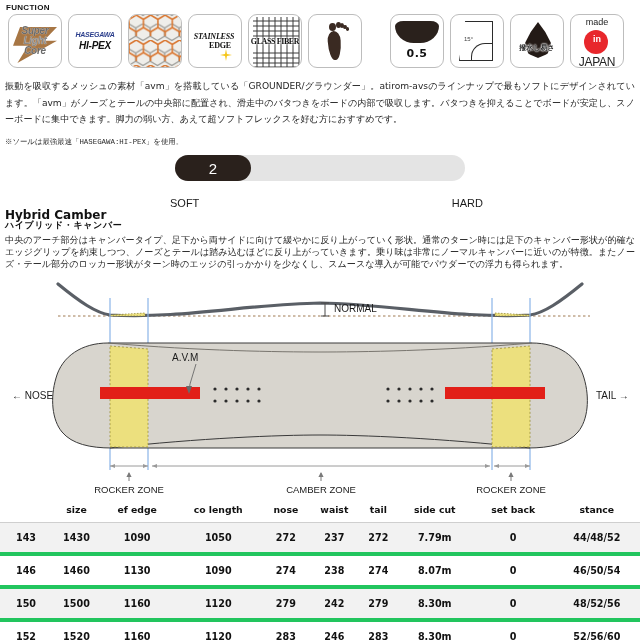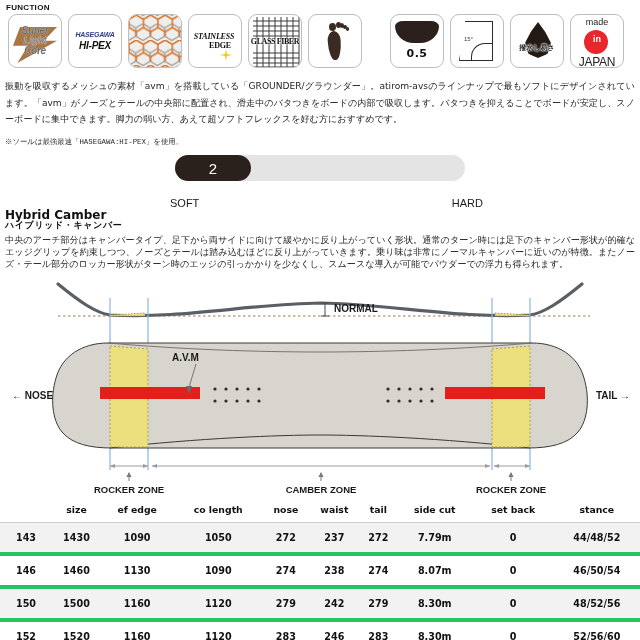--- a/index.html
+++ b/index.html
@@ -193,21 +193,21 @@
     position:absolute; left:5px; top:219px; font-size:9px; font-weight:bold;
     color:#111; letter-spacing:.6px; font-family:"DejaVu Sans", sans-serif;
   }
   .camb-copy{
     position:absolute; left:5px; top:234px; width:630px;
     font-size:9.1px; line-height:12px; color:#1f1f1f; text-align:justify;
     font-family:"DejaVu Sans", sans-serif;
   }
 
   
-  .diagram{ position:absolute; left:0; top:280px; width:580px; height:215px;font-weight:bold; }
+  .diagram{ position:absolute; left:0; top:280px; width:580px; height:215px; }
   .diagram svg{ display:block; }
 
   
   .spec-table{
     position:absolute; left:0; top:498px; width:640px;
     border-collapse:collapse;
     font-size:9.5px; font-family:"DejaVu Sans", sans-serif;
   }
   .spec-table th{
     font-weight:bold; color:#111; padding:6px 0 7px 0;

